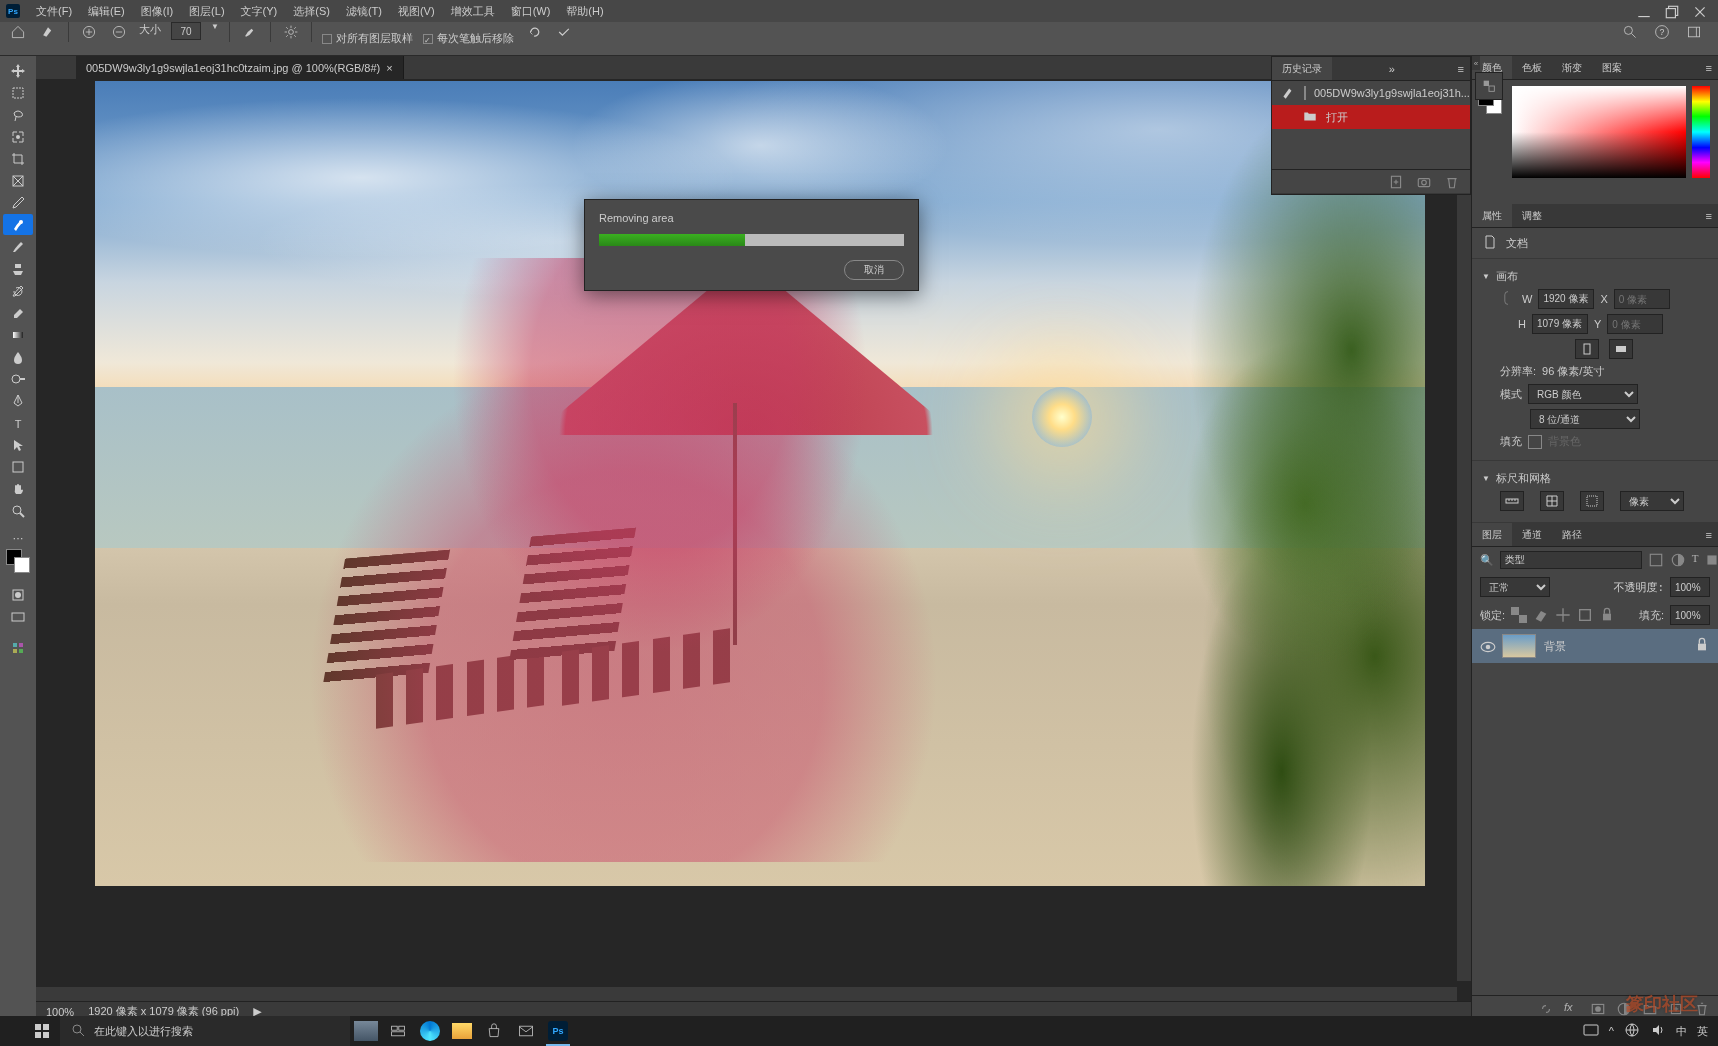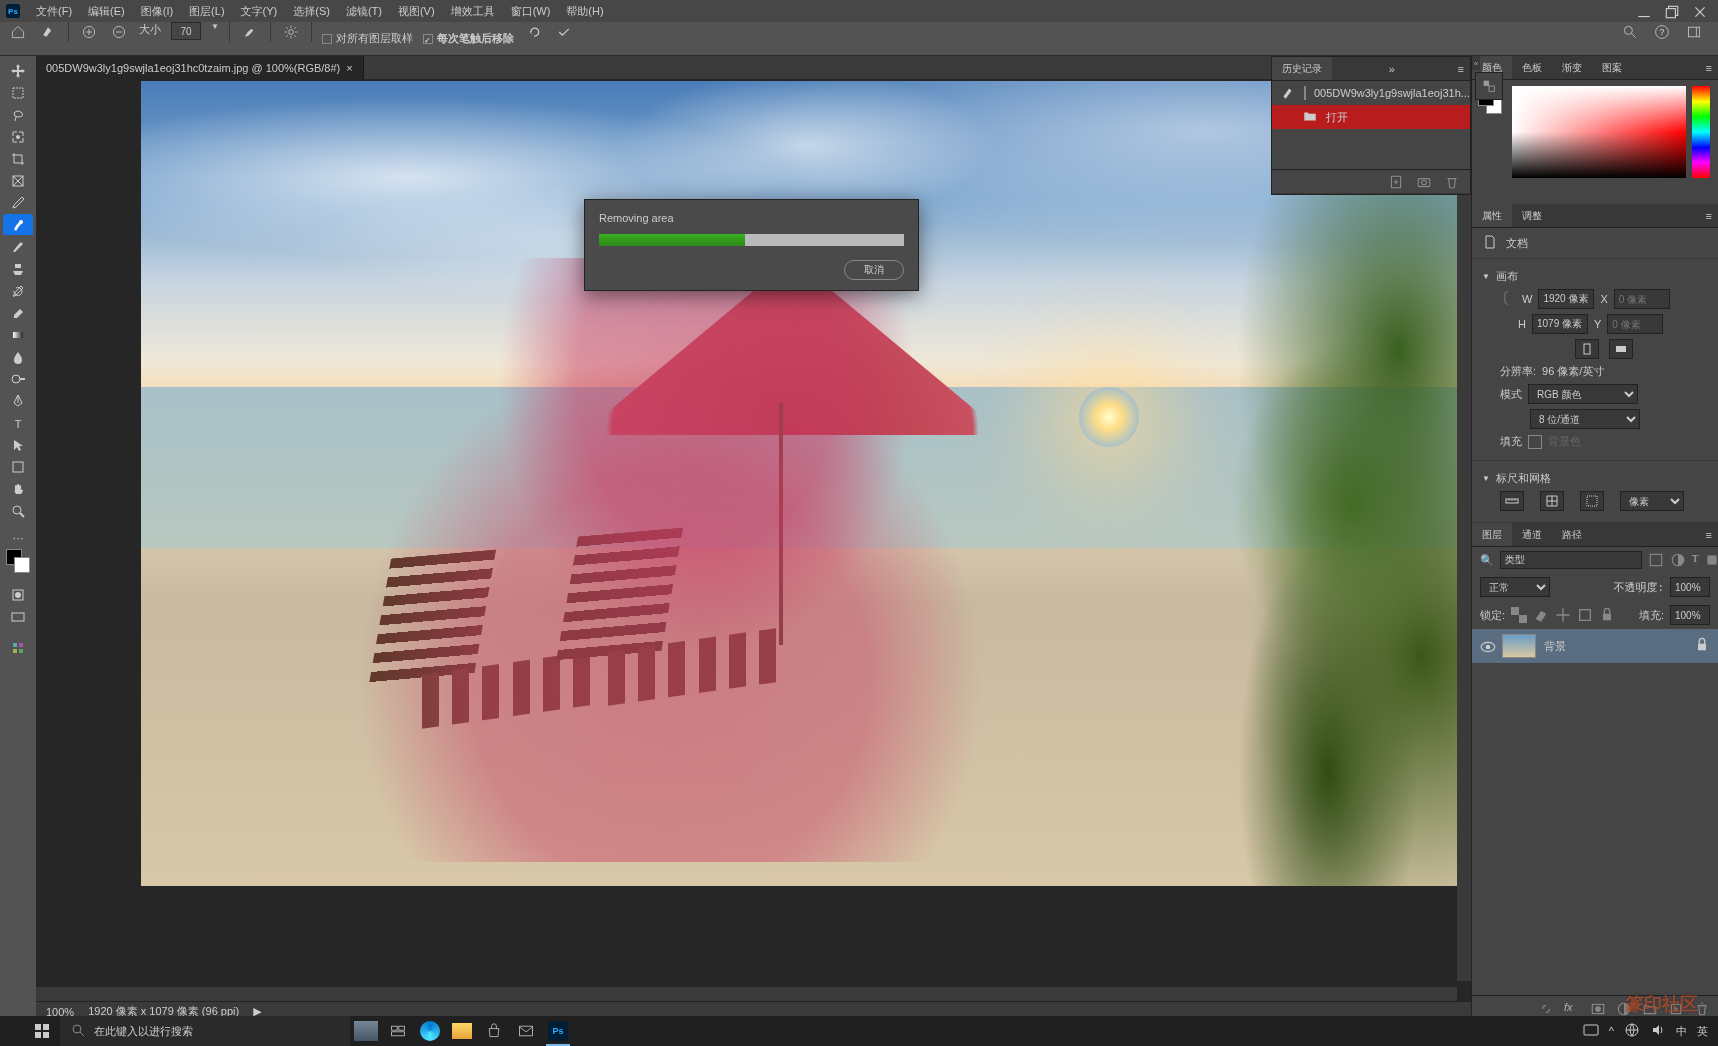--- a/index.html
+++ b/index.html
@@ -16,24 +16,24 @@
 .chk { width:10px; height:10px; border:1px solid #888; display:inline-block; margin-right:4px; }
 .chk.on::after { content:"✓"; color:#ccc; font-size:8px; position:relative; top:-2px; }
 .opt-right { margin-left:auto; display:flex; gap:12px; padding-right:6px; }
 .collapsed-strip { position:absolute; right:238px; top:56px; width:8px; height:14px; background:#383838; display:flex; align-items:center; justify-content:center; font-size:8px; color:#aaa; }
 .main-area { position:absolute; top:56px; bottom:25px; left:0; right:0; display:flex; }
 .toolbar { width:36px; background:#535353; display:flex; flex-direction:column; align-items:center; padding-top:4px; gap:1px; }
 .tool { width:30px; height:21px; cursor:pointer; display:flex; align-items:center; justify-content:center; border-radius:2px; position:relative; }
 .tool.active { background:#1473e6; }
 .tool-sep { height:8px; }
 .canvas-wrap { flex:1; background:#262626; display:flex; flex-direction:column; position:relative; }
-.tabbar { height:23px; background:#3a3a3a; display:flex; align-items:center; }
+.tabbar { height:23px; background:#3a3a3a; display:flex; align-items:center;padding-left:40px; }
 .tab { padding:0 10px; height:100%; display:flex; align-items:center; gap:6px; background:#262626; border-right:1px solid #1a1a1a; font-size:10px; }
 .tab-close { cursor:pointer; font-size:11px; }
-.canvas-scroll { flex:1; display:flex; align-items:flex-start; justify-content:flex-end; overflow:hidden; position:relative; }
+.canvas-scroll { flex:1; display:flex; align-items:flex-start; justify-content:center; overflow:hidden; position:relative; }
 .canvas { width:1330px; height:805px; margin-left:12px; margin-top:2px; position:relative; background:linear-gradient(to bottom,#4a7db8 0%,#7fa8d0 15%,#c8d5e0 25%,#f0e8d8 35%,#f8d098 42%,#ffe8b8 48%,#d8cab0 55%,#c8baa0 65%,#d8c8a8 100%); overflow:hidden; }
 .clouds { position:absolute; top:0; left:0; right:0; height:40%; background:radial-gradient(ellipse at 20% 30%,rgba(255,255,255,0.7) 0%,transparent 25%),radial-gradient(ellipse at 50% 20%,rgba(255,255,255,0.6) 0%,transparent 20%),radial-gradient(ellipse at 80% 15%,rgba(255,255,255,0.5) 0%,transparent 30%),radial-gradient(ellipse at 35% 50%,rgba(255,255,255,0.4) 0%,transparent 25%); }
 .sun { position:absolute; top:38%; right:25%; width:60px; height:60px; background:radial-gradient(circle,#ffffcc 0%,#ffdd88 30%,transparent 70%); border-radius:50%; box-shadow:0 0 80px 40px rgba(255,220,150,0.6); }
 .sea { position:absolute; top:38%; left:0; right:0; height:20%; background:linear-gradient(to bottom,#a8c0c8 0%,#b8c8c0 100%); }
 .tree { position:absolute; top:5%; right:-5%; width:35%; height:95%; background:radial-gradient(ellipse at 70% 30%,#3a6020 0%,transparent 35%),radial-gradient(ellipse at 60% 50%,#4a7028 0%,transparent 30%),radial-gradient(ellipse at 75% 70%,#3a5818 0%,transparent 35%),radial-gradient(ellipse at 55% 85%,#2a4810 0%,transparent 25%); }
 .mask-overlay { position:absolute; top:22%; left:15%; width:55%; height:75%; background:radial-gradient(ellipse at 50% 20%,rgba(200,60,100,0.55) 0%,rgba(200,60,100,0.5) 25%,transparent 40%),radial-gradient(ellipse at 45% 70%,rgba(200,60,100,0.5) 0%,rgba(200,60,100,0.45) 35%,transparent 55%); }
 .umbrella { position:absolute; top:22%; left:33%; width:32%; height:22%; background:radial-gradient(ellipse at 50% 100%,#b83848 0%,#c85060 60%,transparent 62%); clip-path:polygon(0 100%,50% 0,100% 100%); }
 .pole { position:absolute; top:40%; left:48%; width:4px; height:30%; background:#604030; }
 .chairs { position:absolute; top:56%; left:18%; width:35%; height:28%; }
 .chair { position:absolute; width:45%; height:80%; }
@@ -160,21 +160,21 @@
       <svg viewBox="0 0 20 20">
         <circle cx="10" cy="10" r="3" fill="none" stroke="#ccc"></circle>
         <path d="M10 2 L10 5 M10 15 L10 18 M2 10 L5 10 M15 10 L18 10 M4 4 L6 6 M14 14 L16 16 M16 4 L14 6 M6 14 L4 16" stroke="#ccc"></path>
       </svg>
     </div>
   <div class="opt-divider"></div>
   <label style="display:flex;align-items:center;">
       <span class="chk"></span>
       <span>对所有图层取样</span>
     </label>
-  <label style="display:flex;align-items:center;font-weight:bold;">
+  <label style="display:flex;align-items:center;">
       <span class="chk on"></span>
       <span>每次笔触后移除</span>
     </label>
   <div class="opt-icon">
       <svg viewBox="0 0 20 20">
         <path d="M6 10 A5 5 0 1 1 10 15" fill="none" stroke="#ccc" stroke-width="1.5"></path>
         <path d="M8 7 L5 10 L8 13" fill="none" stroke="#ccc"></path>
       </svg>
     </div>
   <div class="opt-icon">

